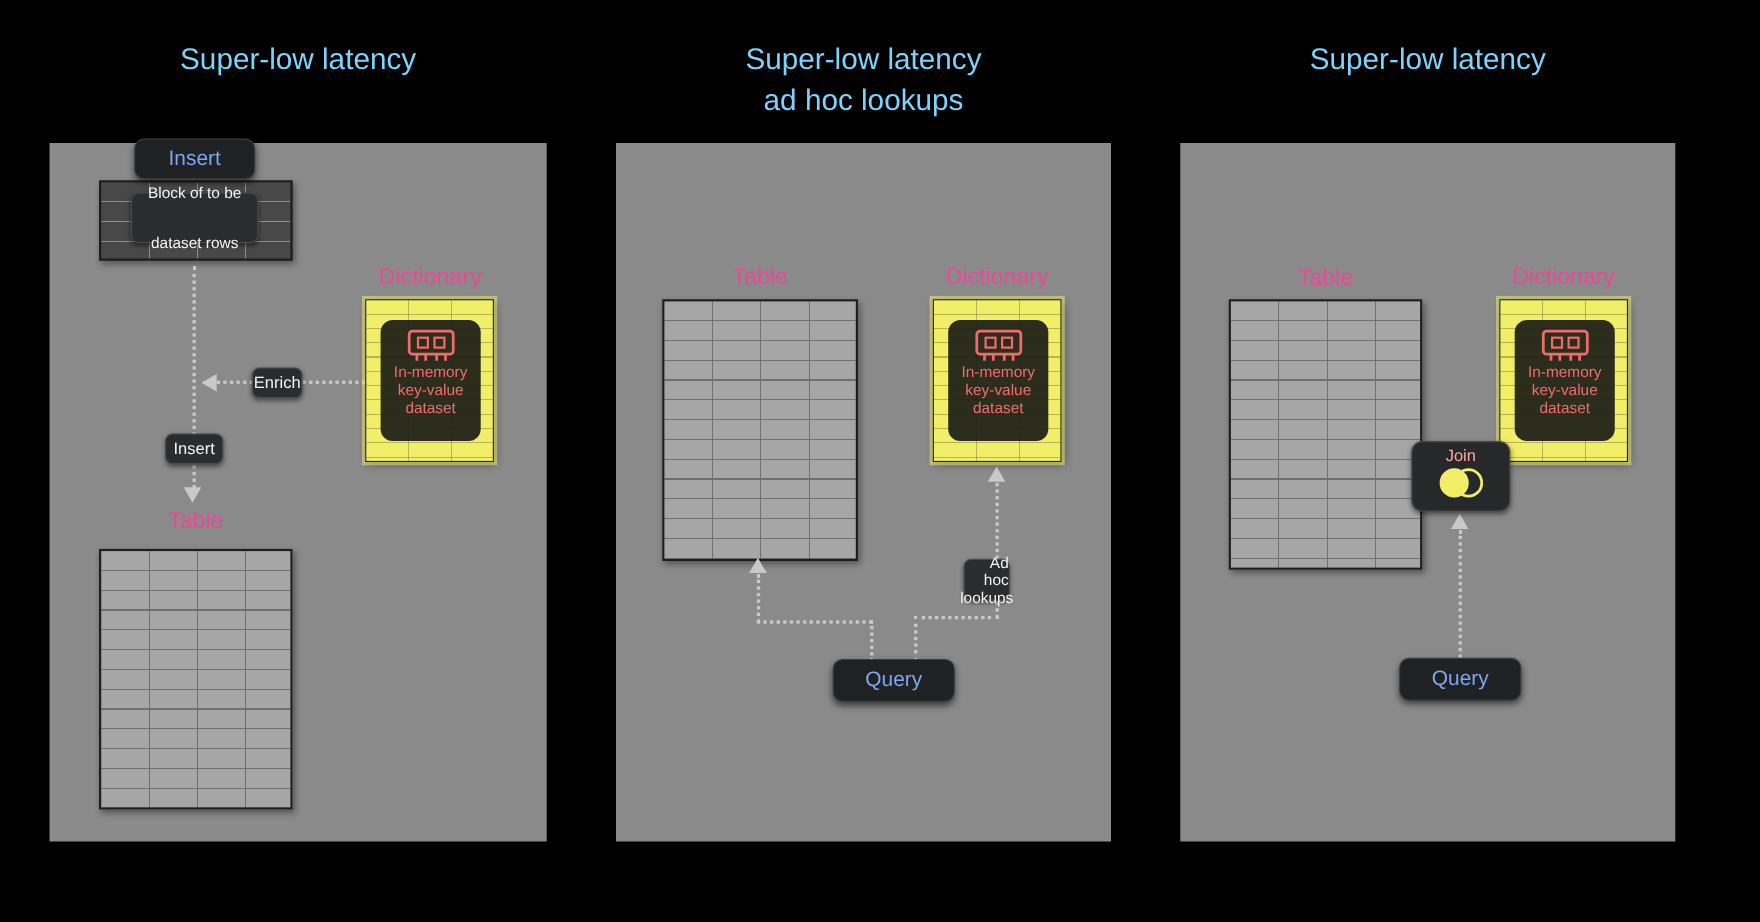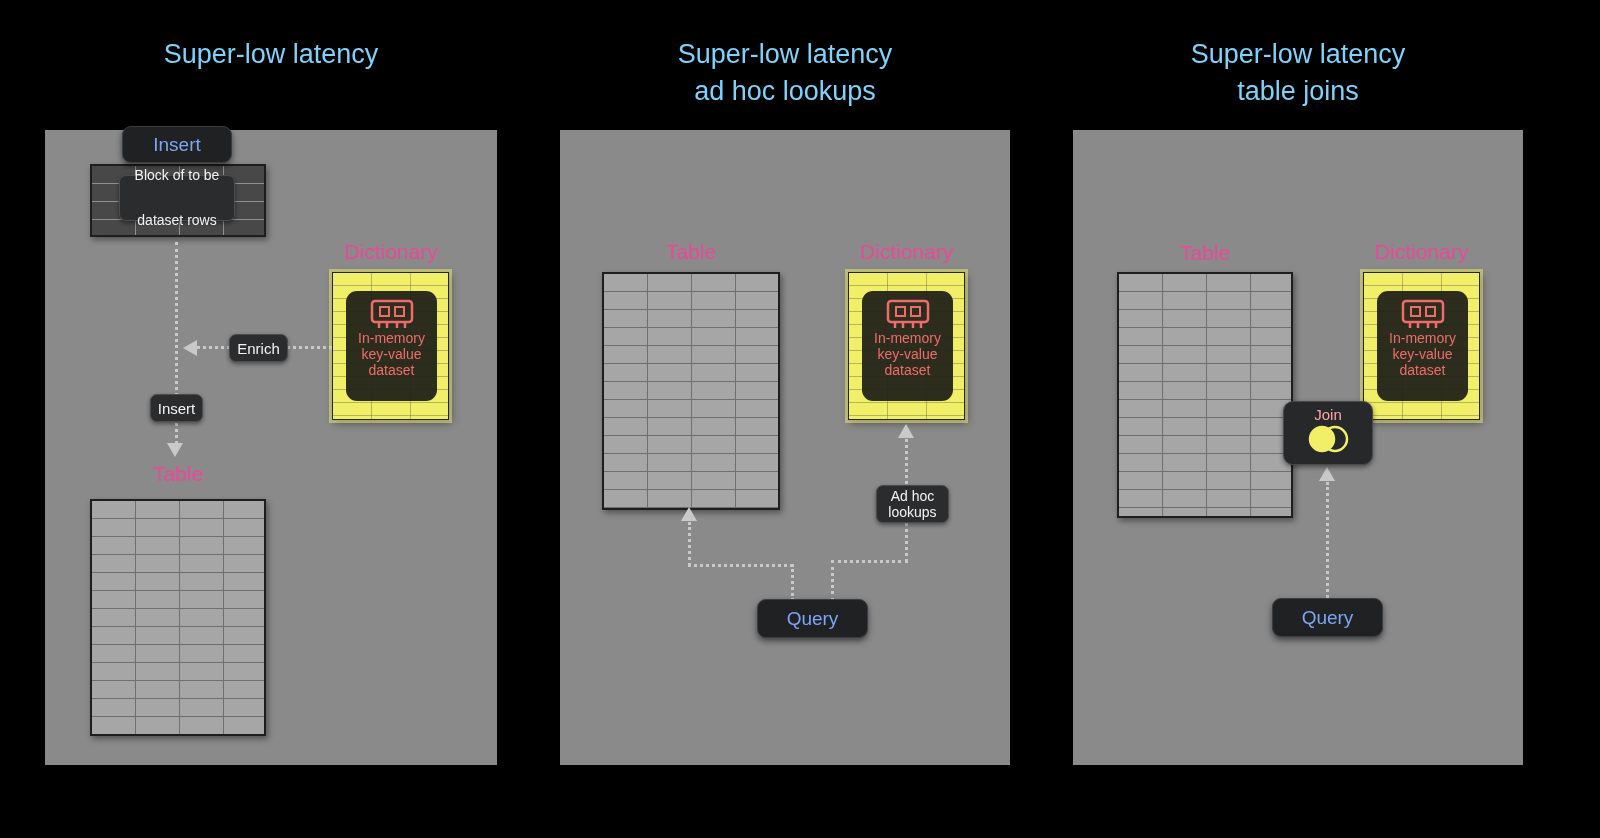--- a/index.html
+++ b/index.html
@@ -94,21 +94,21 @@
   <div class="small-label" style="left:119px; top:175px; width:116px; height:46px; font-size:14px; line-height:17px;gap:28px;">
     <div>Block of to be</div>
     <div>dataset rows</div>
   </div>
 
   <div class="vline" style="left:175px; top:242px; height:202px;"></div>
   <div class="arrow-down" style="left:167px; top:443px;"></div>
 
   <div class="hline" style="left:197px; top:346px; width:135px;"></div>
   <div class="arrow-left" style="left:183px; top:340px;"></div>
-  <div class="small-label" style="left:229px; top:334px; width:59px; height:28px; font-size:15px;align-items:center;">
+  <div class="small-label" style="left:229px; top:334px; width:46px; height:28px; font-size:15px;align-items:center;">
     <div>Enrich</div>
   </div>
 
   <div class="small-label" style="left:150px; top:394px; width:53px; height:28px; font-size:15px;">
     <div>Insert</div>
   </div>
 
   <div class="section-label" style="left:332px; top:240px; width:118px;">Dictionary</div>
 
   <div class="dict-box" style="left:332px; top:272px;">
@@ -155,39 +155,38 @@
         <line x1="35" y1="24" x2="35" y2="30" stroke="#ee6c6c" stroke-width="2.5"></line>
       </svg>
       <div class="dict-text">In-memory</div>
       <div class="dict-text">key-value</div>
       <div class="dict-text">dataset</div>
     </div>
   </div>
 
   <div class="arrow-up" style="left:898px; top:424px;"></div>
   <div class="vline" style="left:905px; top:439px; height:123px;"></div>
-  <div class="small-label" style="left:876px; top:485px; width:73px; height:38px; font-size:14px; line-height:16px;text-align:right;">
+  <div class="small-label" style="left:876px; top:508px; width:42px; height:38px; font-size:14px; line-height:16px;text-align:right;">
     <div>Ad hoc</div>
     <div>lookups</div>
   </div>
   <div class="hline" style="left:831px; top:560px; width:77px;"></div>
   <div class="vline" style="left:831px; top:560px; height:41px;"></div>
 
   <div class="arrow-up" style="left:681px; top:507px;"></div>
   <div class="vline" style="left:688px; top:522px; height:44px;"></div>
   <div class="hline" style="left:688px; top:564px; width:105px;"></div>
   <div class="vline" style="left:791px; top:564px; height:37px;"></div>
 
   <div class="big-button" style="left:757px; top:599px; width:111px; height:39px;">
     <span>Query</span>
   </div>
 
   <div class="title" style="left:1073px; width:450px;">
     <div>Super-low latency</div>
-    <div>table joins</div>
   </div>
 
   <div class="panel" style="left:1073px; top:130px; width:450px; height:635px;"></div>
 
   <div class="section-label" style="left:1117px; top:241px; width:176px;">Table</div>
   <div class="grid-light" style="left:1117px; top:272px; width:176px; height:246px;"></div>
 
   <div class="section-label" style="left:1363px; top:240px; width:117px;">Dictionary</div>
 
   <div class="dict-box" style="left:1363px; top:272px;">

